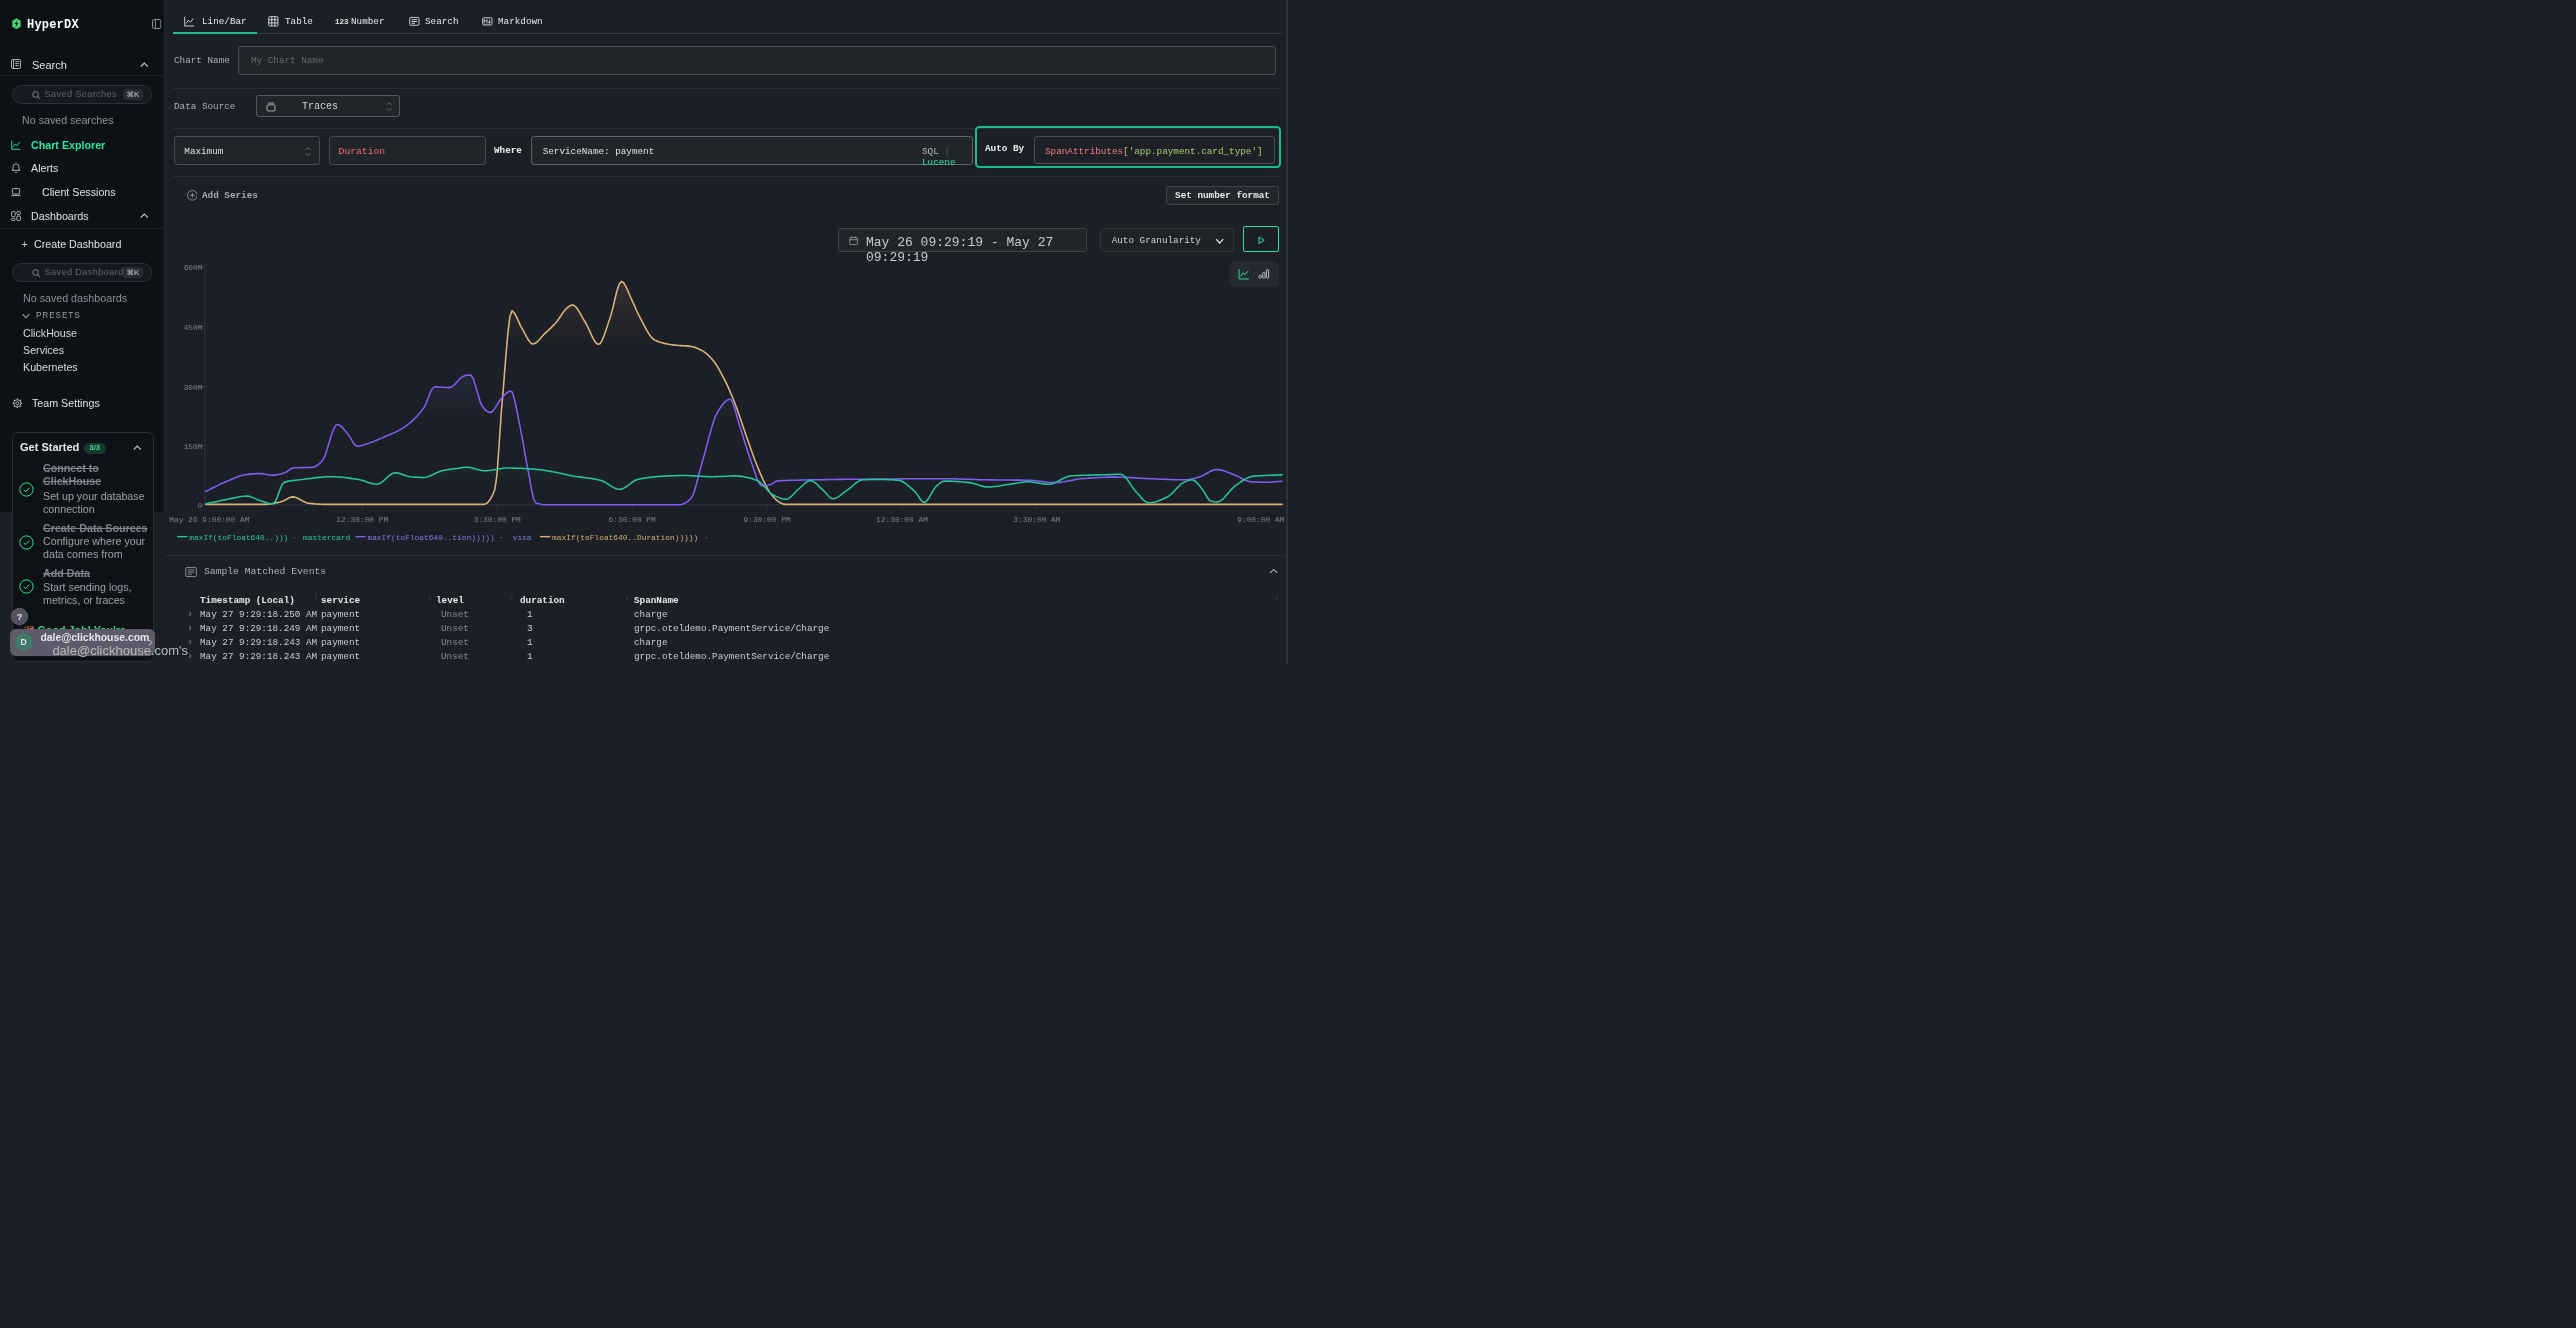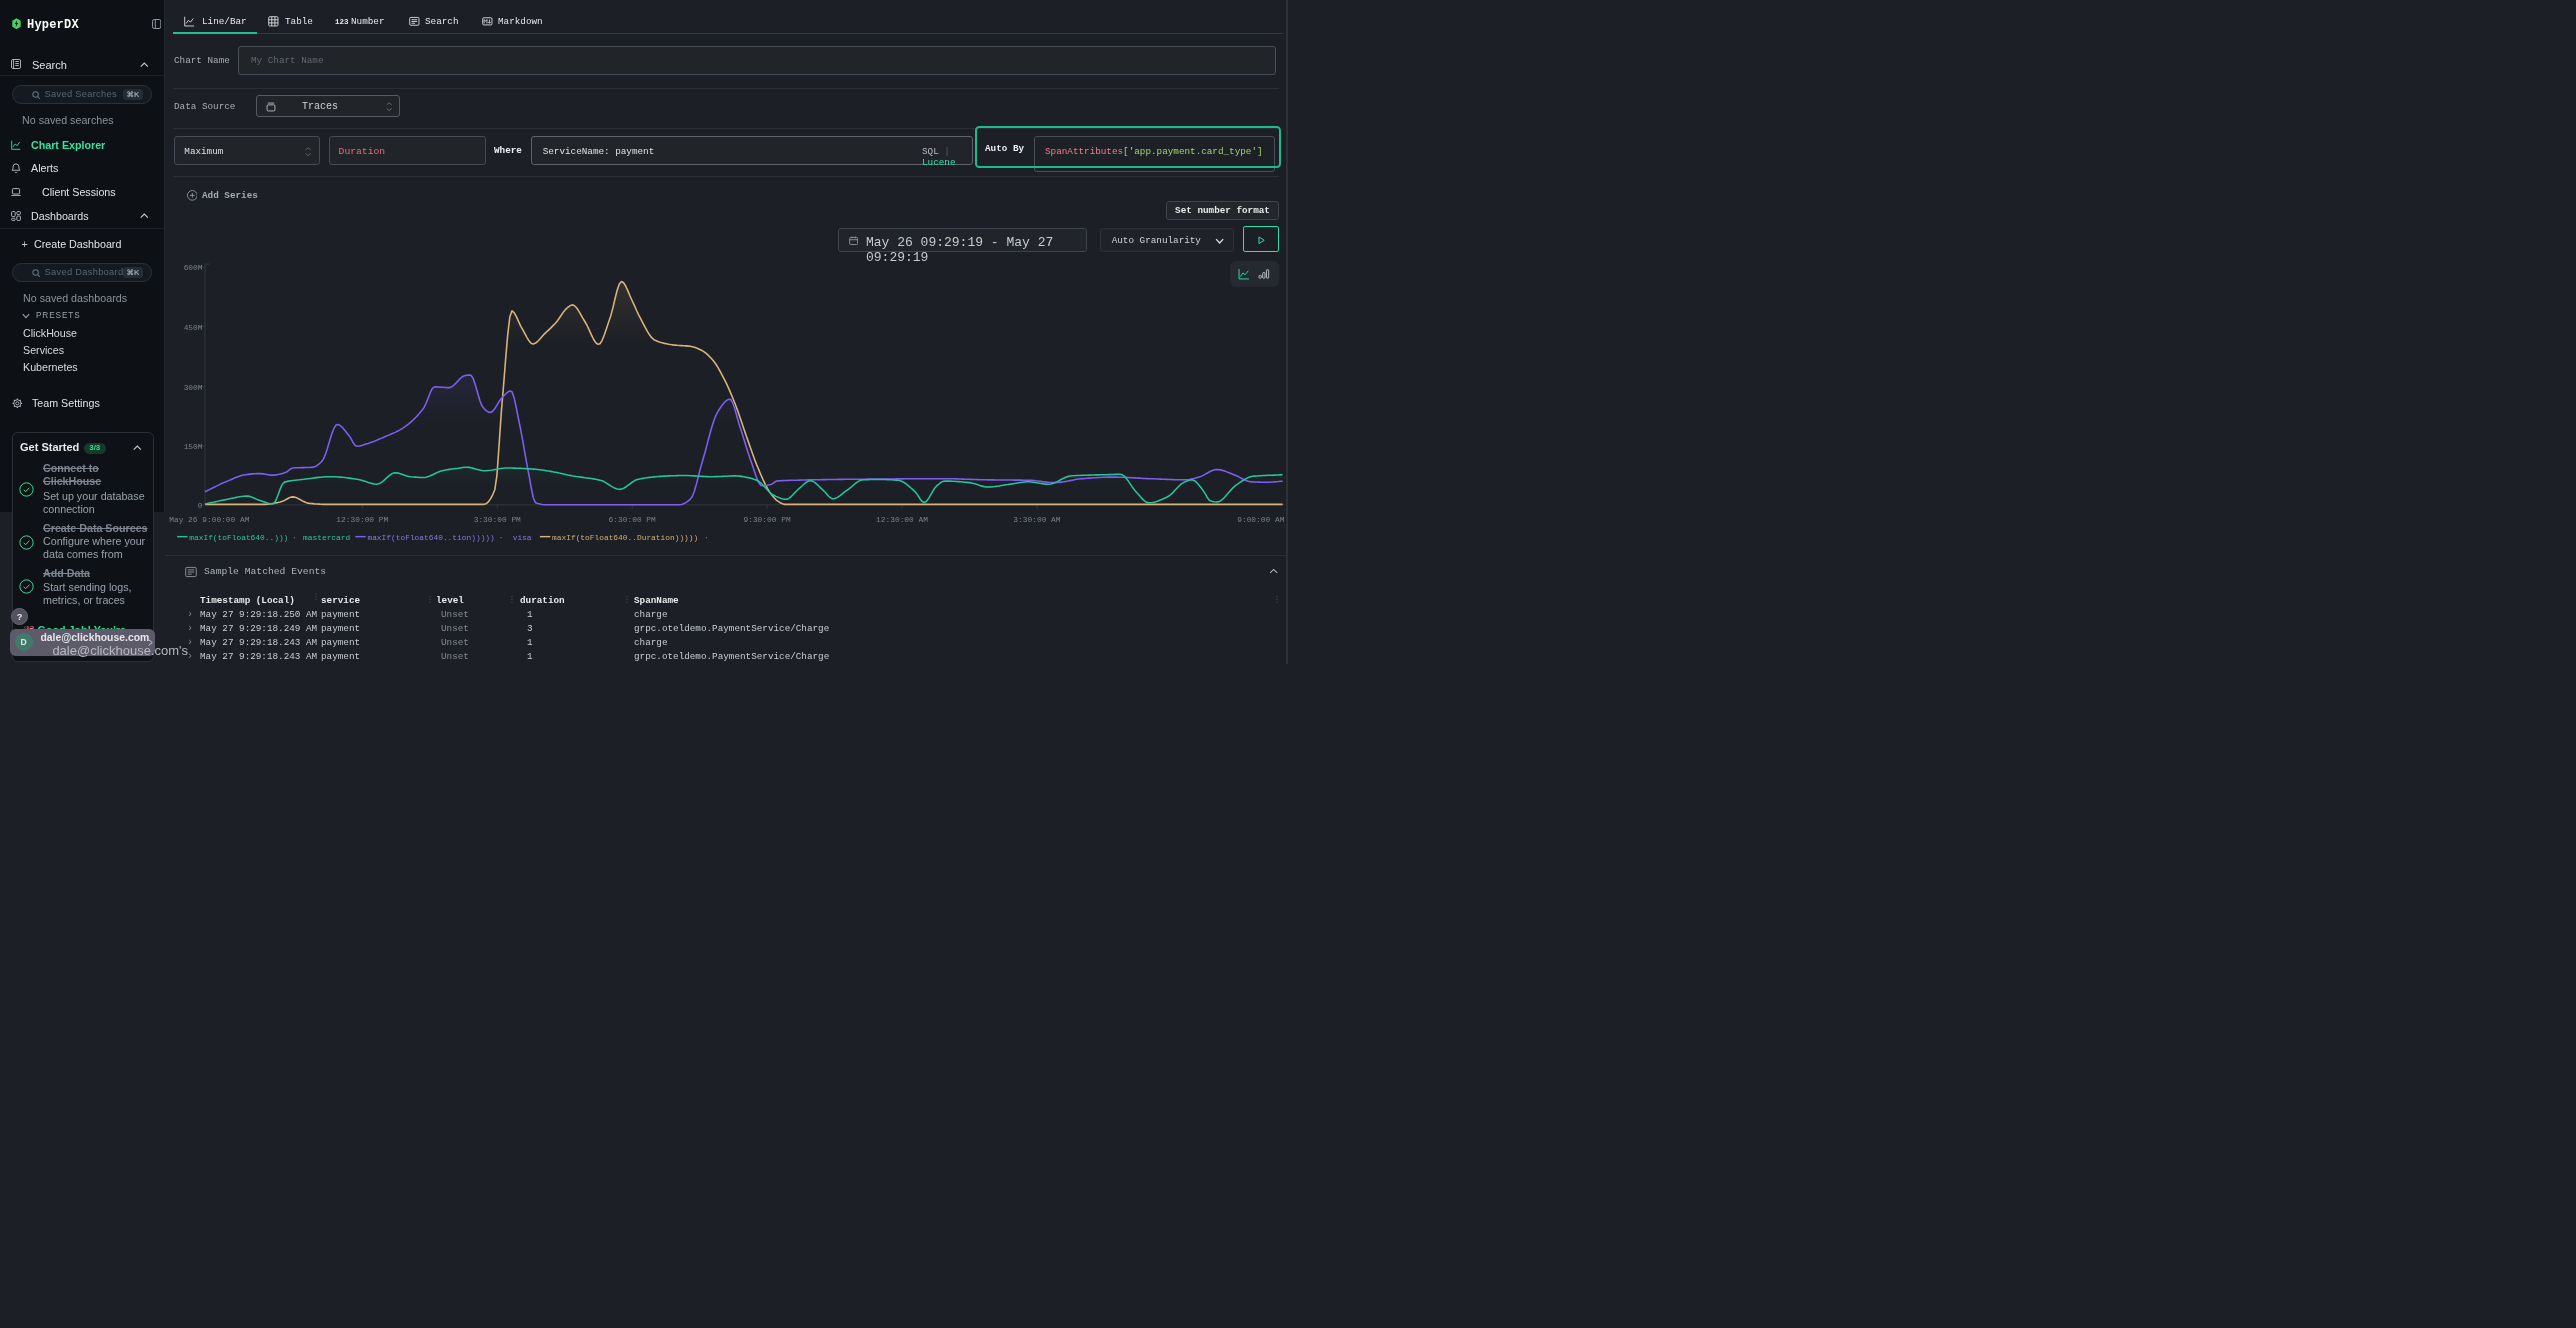--- a/index.html
+++ b/index.html
@@ -230,32 +230,32 @@
     <div class="abs" style="left:8.6px;top:8.6px;font-size:9.7px;color:#ee6a7b;">Duration</div>
   </div>
   <div class="abs" style="left:329px;top:145px;font-size:9.3px;font-weight:bold;color:#eceef0;">Where</div>
   <div class="sel" style="left:366px;top:136px;width:442px;height:29px;border-color:#5d626b;">
     <div class="abs" style="left:10.7px;top:8.6px;font-size:9.3px;color:#dfe2e5;">ServiceName: payment</div>
     <div class="abs" style="left:390px;top:8.6px;font-size:9.3px;color:#b4bac0;">SQL <span style="color:#5a6068">|</span> <span style="color:#2fe0a8">Lucene</span></div>
   </div>
 
   <div class="abs" style="left:810px;top:126px;width:306px;height:42px;border:2.9px solid #17bd8f;border-radius:4.3px;z-index:3;"></div>
   <div class="abs" style="left:820px;top:143px;font-size:9.3px;font-weight:bold;color:#eceef0;">Auto By</div>
-  <div class="inp" style="left:869px;top:136px;width:241px;height:36px;background:#1d2025;">
+  <div class="inp" style="left:869px;top:136px;width:241px;height:28px;background:#1d2025;">
     <div class="abs" style="left:10px;top:8.6px;font-size:9.3px;"><span style="color:#f27d88">SpanAttributes</span><span style="color:#a9d173">['app.payment.card_type']</span></div>
   </div>
   <div class="hdiv" style="left:8.2px;top:176px;width:1106px;"></div>
 
   <svg class="abs" style="left:21.5px;top:190px" width="10.7" height="10.7" viewBox="0 0 15 15" fill="none" stroke="#9aa0a8" stroke-width="1.2">
       <circle cx="7.5" cy="7.5" r="6.8"></circle>
       <line x1="7.5" y1="4.2" x2="7.5" y2="10.8"></line>
       <line x1="4.2" y1="7.5" x2="10.8" y2="7.5"></line>
     </svg>
   <div class="abs" style="left:37px;top:190px;font-size:9.3px;font-weight:bold;color:#a3aab2;">Add Series</div>
-  <div class="abs" style="left:1001px;top:186px;width:113px;height:18.6px;background:#23262b;border:0.7px solid #3f444b;border-radius:2.9px;text-align:center;font-size:9.3px;font-weight:bold;color:#e8eaec;line-height:17px;margin-top:15px;">Set number format</div>
+  <div class="abs" style="left:1001px;top:186px;width:113px;height:18.6px;background:#23262b;border:0.7px solid #3f444b;border-radius:2.9px;text-align:center;font-size:9.3px;font-weight:bold;color:#e8eaec;line-height:17px;">Set number format</div>
 
   <div class="sel" style="left:673px;top:228px;width:249px;height:24px;border-color:#3f444b;background:#212529;">
     <svg class="abs" style="left:10px;top:7.2px" width="9.3" height="9.3" viewBox="0 0 13 13" fill="none" stroke="#9aa0a8" stroke-width="1.2">
         <rect x="1" y="2" width="11" height="10" rx="1.5"></rect>
         <line x1="1" y1="5.2" x2="12" y2="5.2"></line>
         <line x1="4" y1="0.8" x2="4" y2="3.2"></line>
         <line x1="9" y1="0.8" x2="9" y2="3.2"></line>
       </svg>
     <div class="abs" style="left:27px;top:6.4px;font-size:13px;color:#c6cbd0;">May 26 09:29:19 - May 27 09:29:19</div>
   </div>

